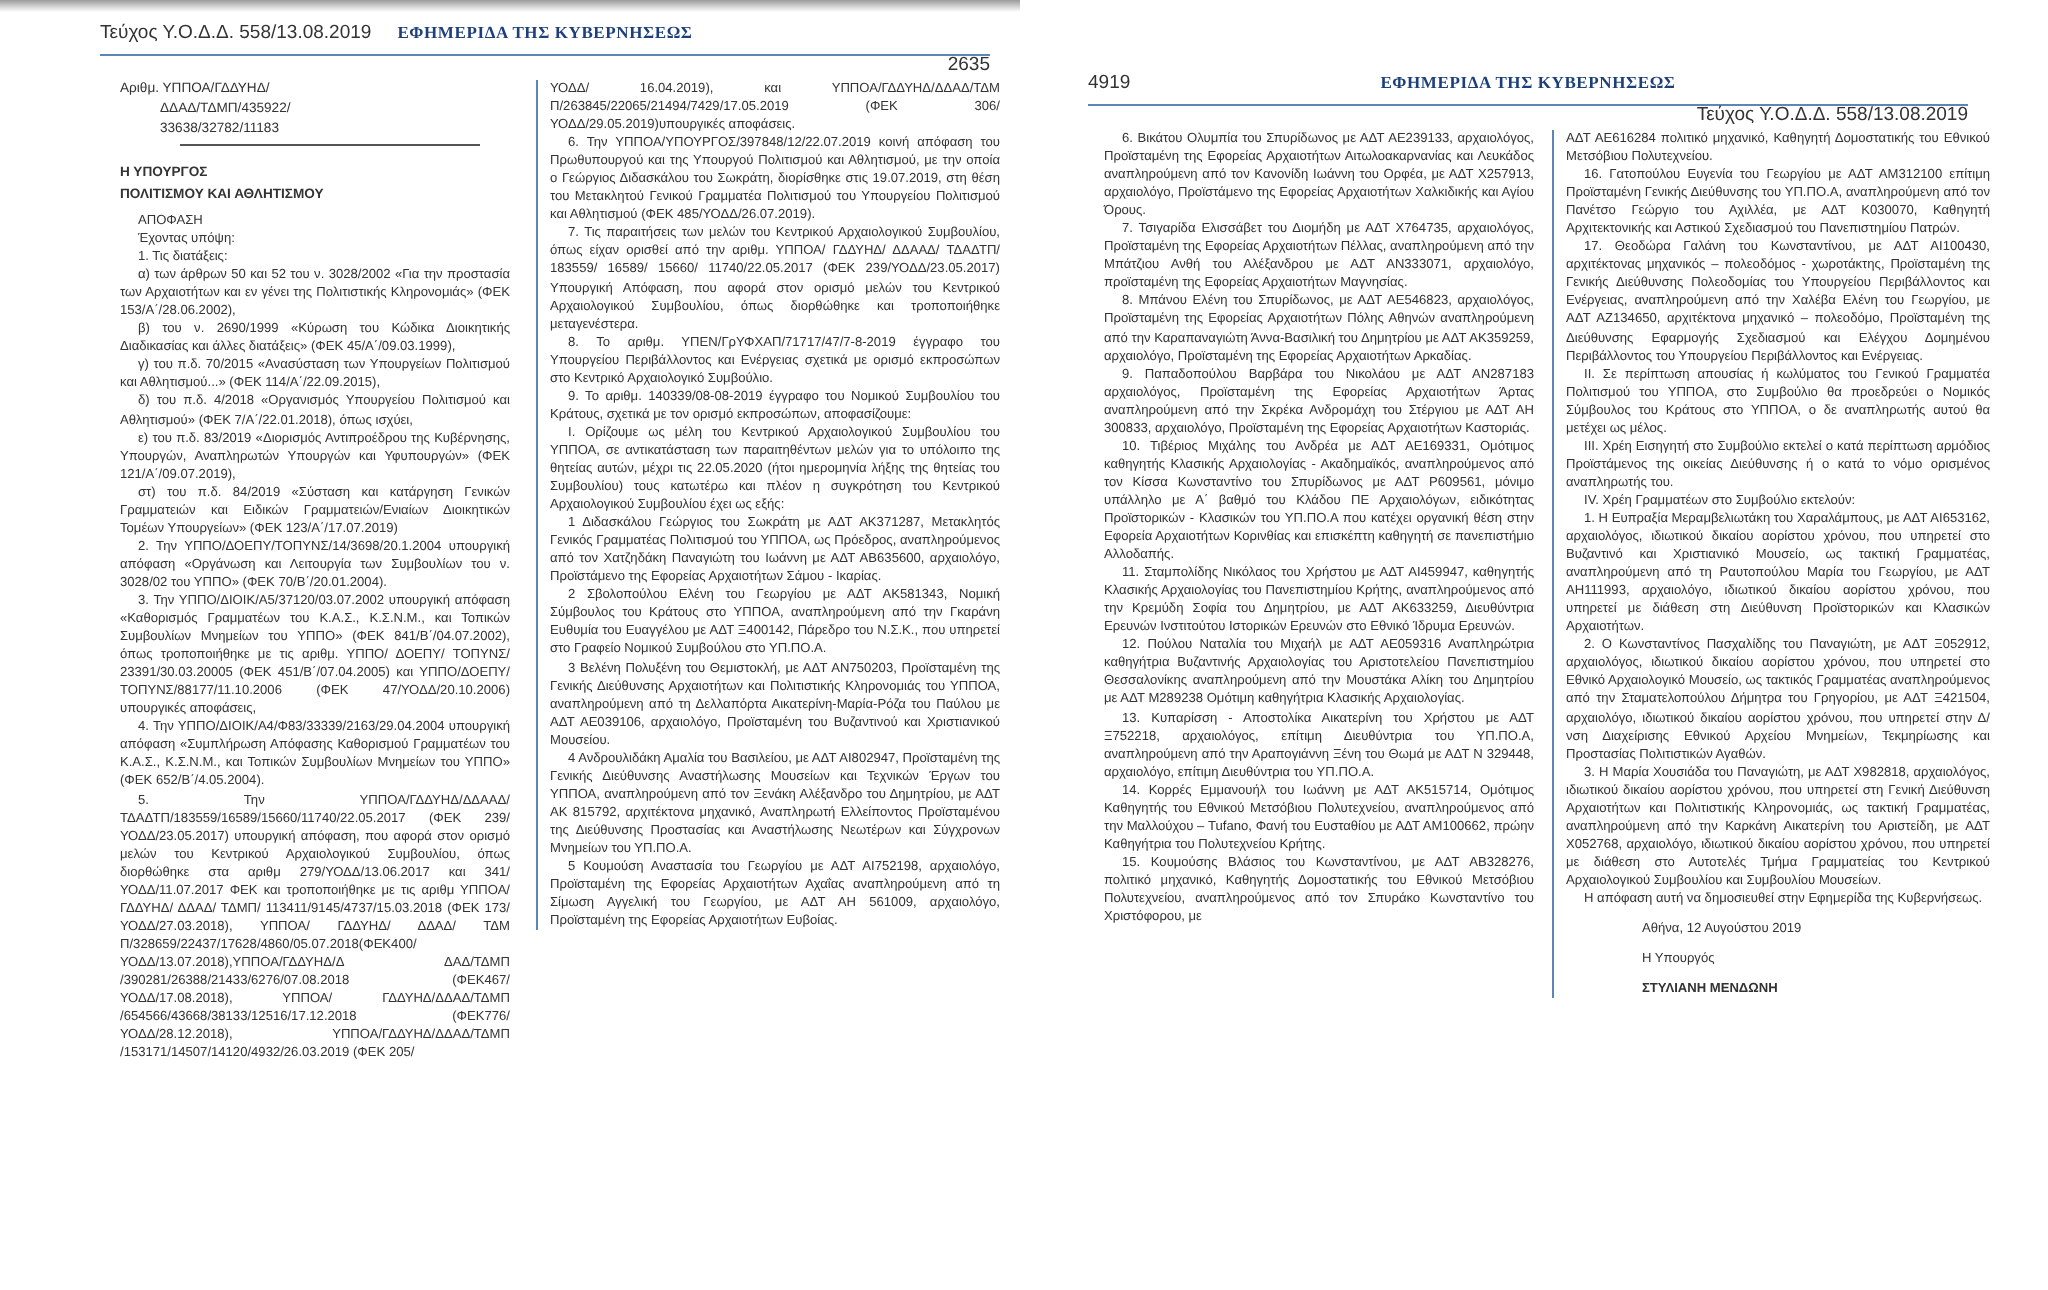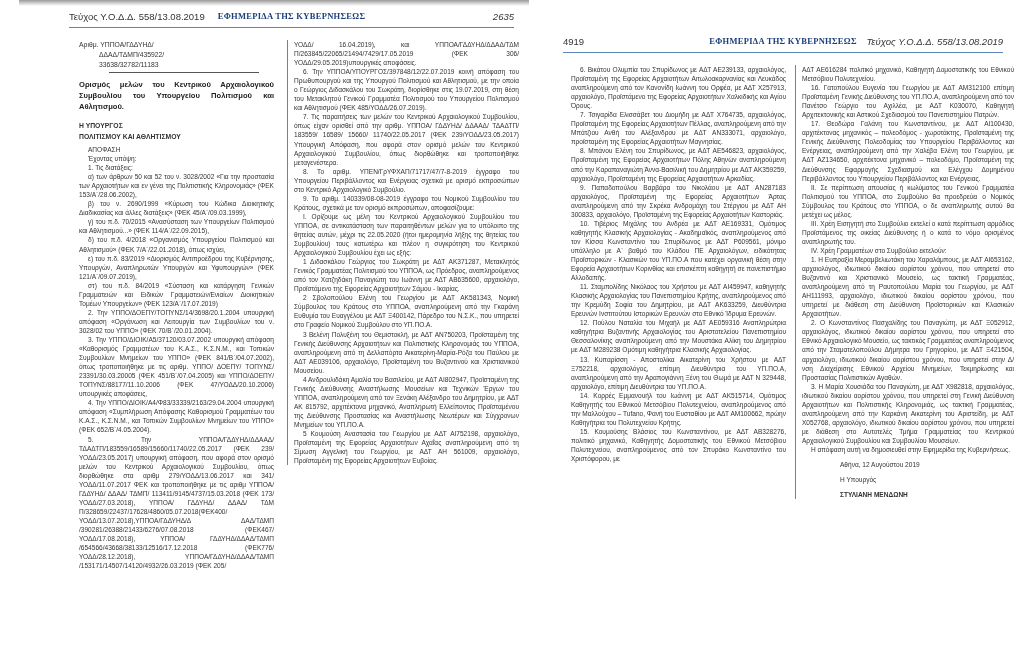--- a/index.html
+++ b/index.html
@@ -1,30 +1,30 @@
 <!DOCTYPE html>
 <html><head>
 <meta charset="utf-8">
 <style>
   html,body{margin:0;padding:0;}
   body{width:1024px;height:645px;overflow:hidden;background:#ffffff;position:relative;
        font-family:"Liberation Sans","DejaVu Sans",sans-serif;color:#2b2b2b;}
-  .page{position:absolute;top:0;height:645px;background:#fff;overflow:hidden;margin-left:19px;}
+  .page{position:absolute;top:0;height:645px;background:#fff;overflow:hidden;}
   #page-left{left:0;width:510px;}
   #page-left .topshadow{position:absolute;left:0;top:0;width:510px;height:6px;
        background:linear-gradient(#9a9a9a,#d8d8d8 60%,#ffffff);}
   #page-right{left:514px;width:510px;}
   .header{position:absolute;top:11px;height:14px;font-size:9.5px;color:#333;
        border-bottom:1.5px solid #5b86b6;padding-bottom:2px;}
   #page-left .header{left:50px;width:445px;}
   #page-right .header{left:30px;width:440px;top:36px;}
   .header .hl{position:absolute;left:0;top:0;}
   .header .hc{position:absolute;left:0;right:0;top:0;text-align:center;font-family:"Liberation Serif",serif;
        font-weight:bold;font-size:8.5px;letter-spacing:0.3px;color:#1d3f7a;}
-  .header .hr{position:absolute;right:0;top:0;font-style:italic;}
+  .header .hr{position:absolute;right:0;top:16px;}
   .col{position:absolute;font-size:6.55px;line-height:9.05px;text-align:justify;color:#333;}
   .col p{margin:0;text-indent:9px;}
   .col p.noind{text-indent:0;}
   .col .bold{font-weight:bold;font-size:7.6px;line-height:11px;color:#222;}
   .col .minister{font-weight:bold;font-size:6.8px;line-height:11px;margin:5px 0 3px 0;text-indent:0;}
   .col .ref{margin-left:0;font-size:6.8px;line-height:10px;text-indent:0;}
   .col .ref span{display:block;}
   .col .ref .indent{padding-left:20px;}
   .col .refline{border-bottom:1.5px solid #555;width:150px;margin:2px 0 6px 30px;}
   #l-col1{left:60px;top:40px;width:195px;}
@@ -47,21 +47,20 @@
     <span class="hr">2635</span>
   </div>
 
   <div class="col" id="l-col1">
     <div class="ref">
       <span>Αριθμ. ΥΠΠΟΑ/ΓΔΔΥΗΔ/</span>
       <span class="indent">ΔΔΑΔ/ΤΔΜΠ/435922/</span>
       <span class="indent">33638/32782/11183</span>
     </div>
     <div class="refline"></div>
-    <p class="noind bold">Ορισμός μελών του Κεντρικού Αρχαιολογικού Συμβουλίου του Υπουργείου Πολιτισμού και Αθλητισμού.</p>
     <p class="minister" style="margin-top:8px;margin-bottom:0">Η ΥΠΟΥΡΓΟΣ</p>
     <p class="minister" style="margin-top:0">ΠΟΛΙΤΙΣΜΟΥ ΚΑΙ ΑΘΛΗΤΙΣΜΟΥ</p>
     <p>ΑΠΟΦΑΣΗ</p>
     <p>Έχοντας υπόψη:</p>
     <p>1. Τις διατάξεις:</p>
     <p>α) των άρθρων 50 και 52 του ν. 3028/2002 «Για την προστασία των Αρχαιοτήτων και εν γένει της Πολιτιστικής Κληρονομιάς» (ΦΕΚ 153/Α΄/28.06.2002),</p>
     <p>β) του ν. 2690/1999 «Κύρωση του Κώδικα Διοικητικής Διαδικασίας και άλλες διατάξεις» (ΦΕΚ 45/Α΄/09.03.1999),</p>
     <p>γ) του π.δ. 70/2015 «Ανασύσταση των Υπουργείων Πολιτισμού και Αθλητισμού...» (ΦΕΚ 114/Α΄/22.09.2015),</p>
     <p>δ) του π.δ. 4/2018 «Οργανισμός Υπουργείου Πολιτισμού και Αθλητισμού» (ΦΕΚ 7/Α΄/22.01.2018), όπως ισχύει,</p>
     <p>ε) του π.δ. 83/2019 «Διορισμός Αντιπροέδρου της Κυβέρνησης, Υπουργών, Αναπληρωτών Υπουργών και Υφυπουργών» (ΦΕΚ 121/Α΄/09.07.2019),</p>

